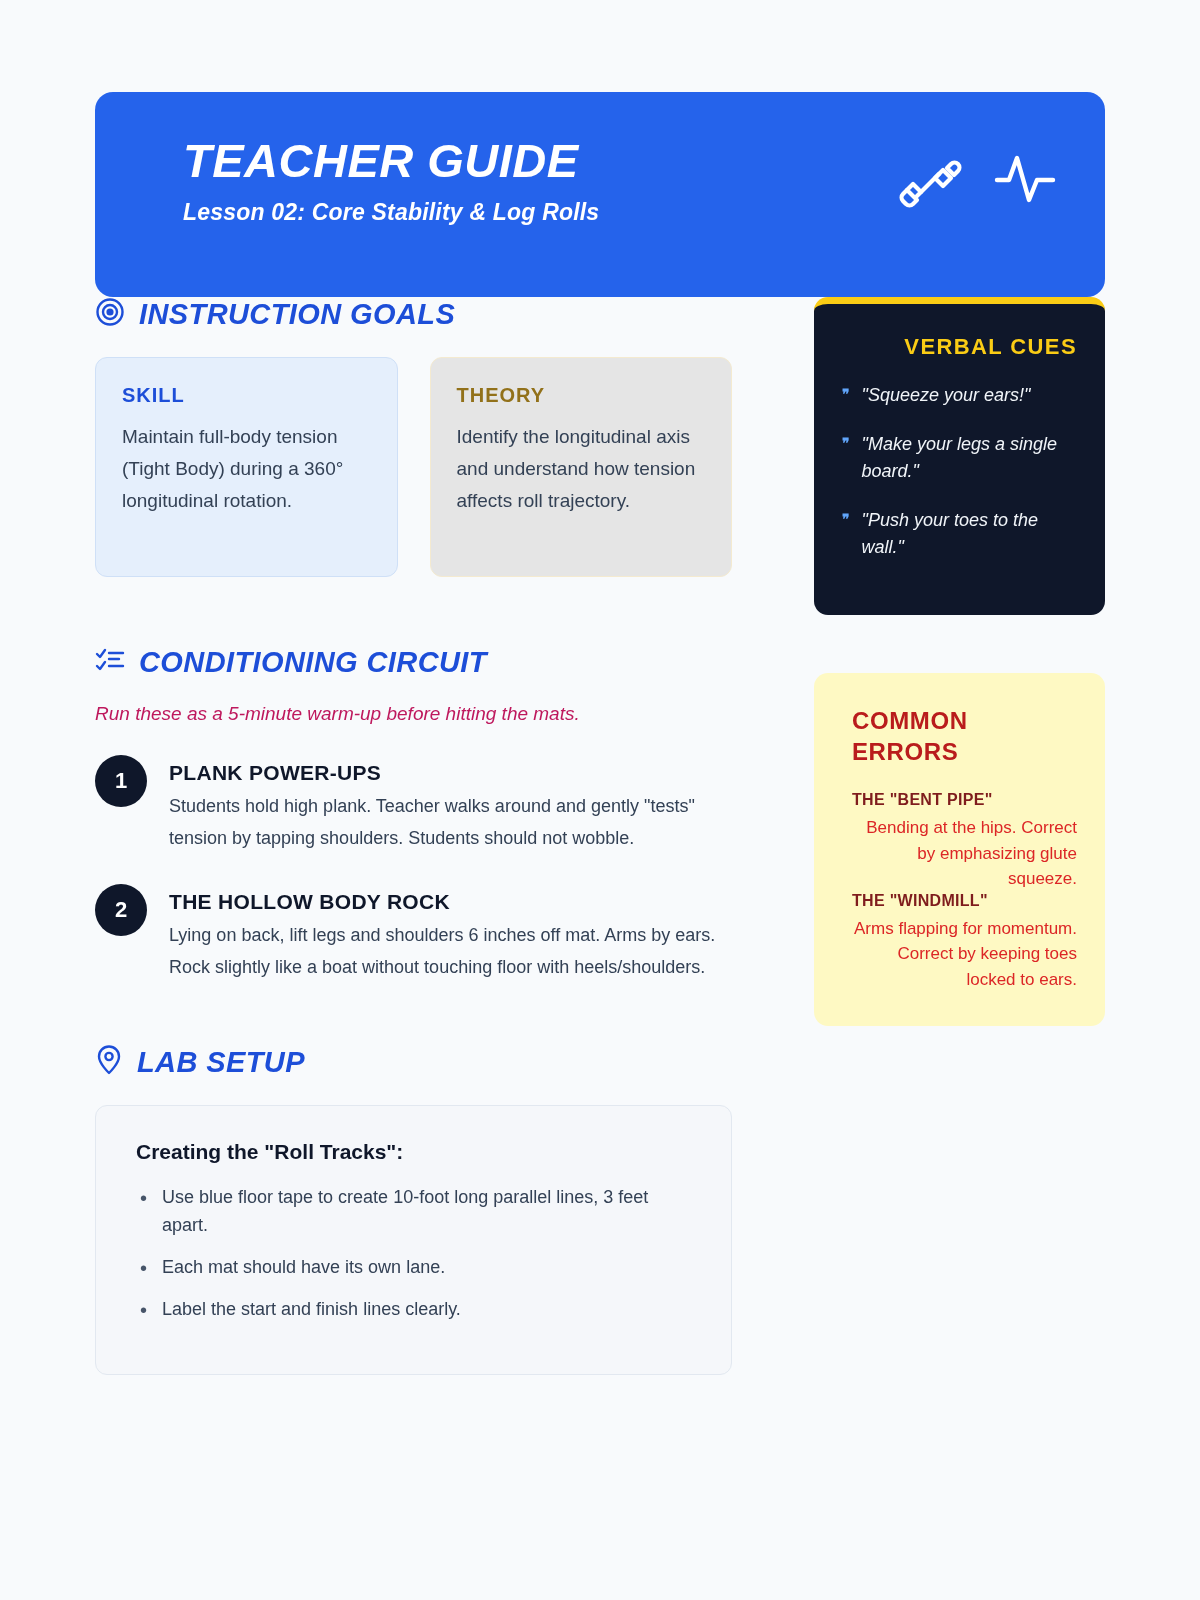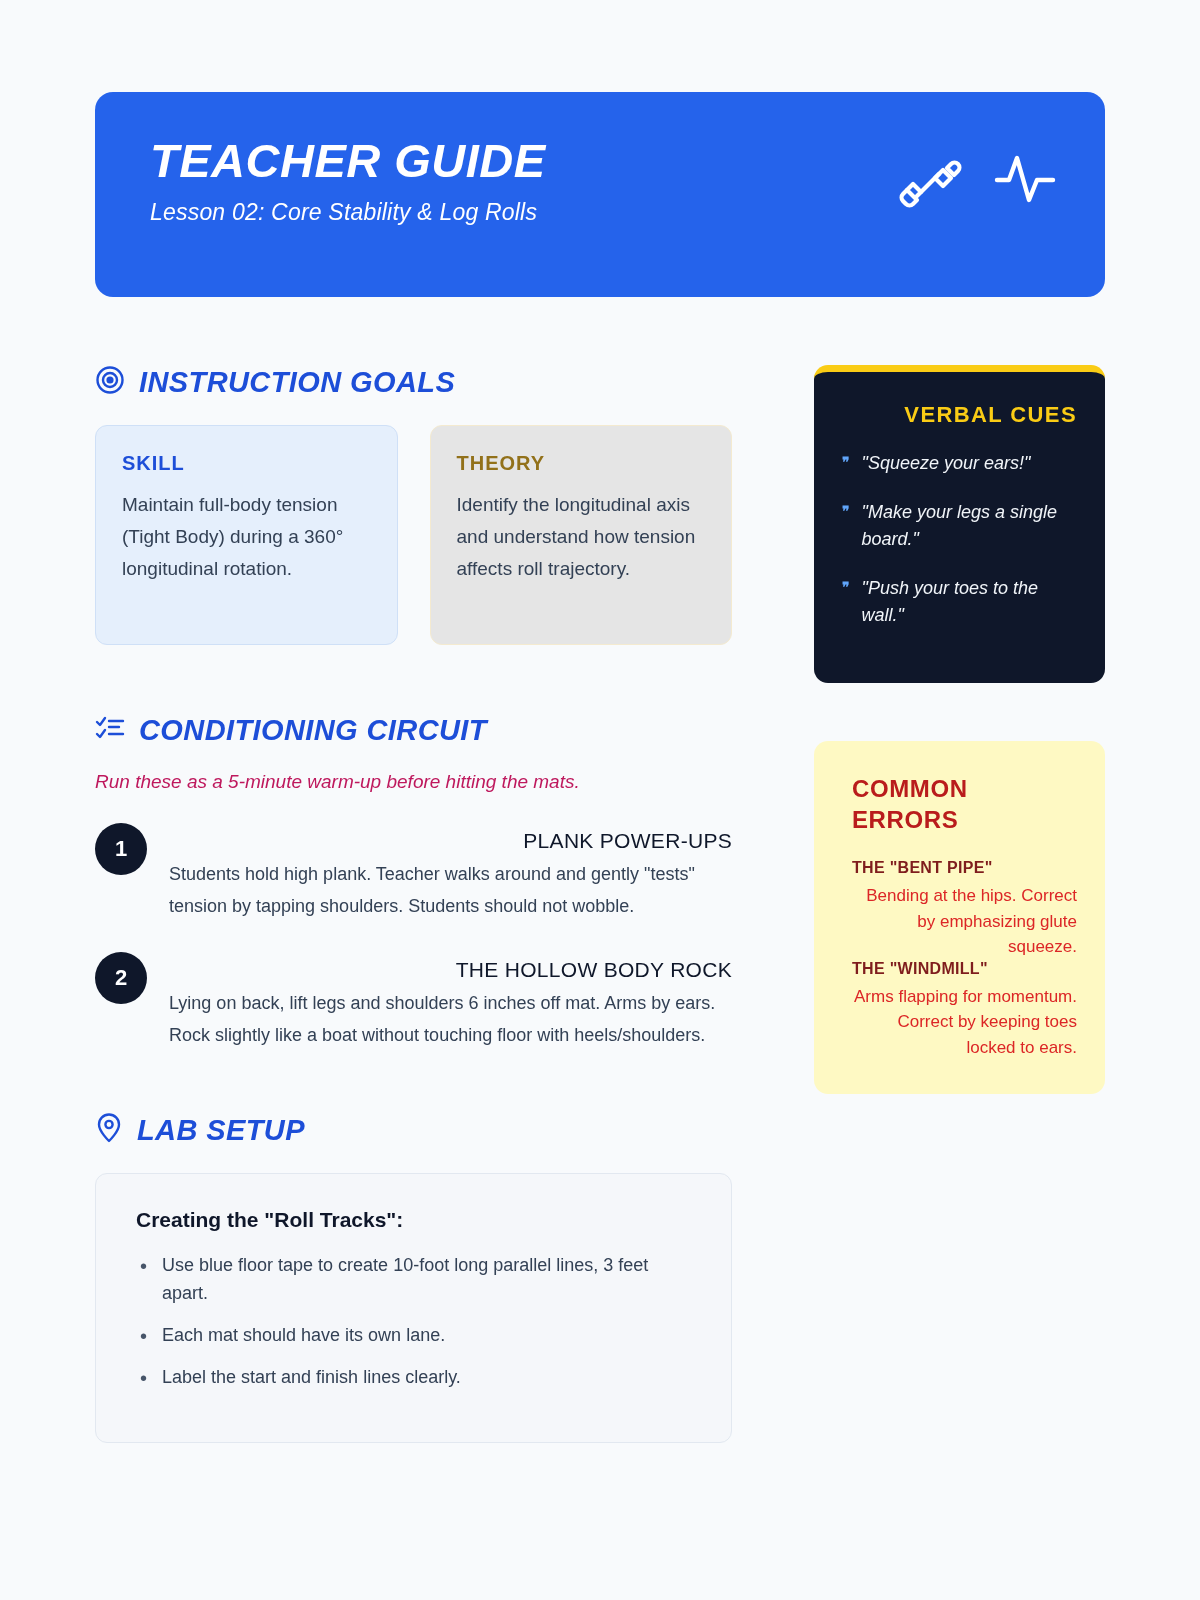--- a/index.html
+++ b/index.html
@@ -16,52 +16,51 @@
     position: relative;
     padding: 0 95px;
   }
 
   
   .header {
     margin-top: 92px;
     background: #2563eb;
     border-radius: 18px;
     height: 205px;
-    padding: 44px 48px 0 55px;
+    padding: 44px 48px 0 88px;
     display: flex;
     align-items: flex-start;
     justify-content: space-between;
     color: #fff;
   }
   .header-title {
     font-size: 47px;
     font-weight: bold;
     font-style: italic;
     letter-spacing: 0.5px;
     line-height: 1.05;
   }
   .header-sub {
     font-size: 23px;
     font-style: italic;
-    font-weight: normal;
+    font-weight: bold;
     margin-top: 14px;
     letter-spacing: 0.2px;
   }
   .header-icons {
     display: flex;
     align-items: center;
     gap: 26px;
     margin-top: 14px;
   }
 
   
   .body-area {
     display: flex;
     gap: 82px;
-    margin-top: 68px;
   }
   .col-left { width: 648px; }
   .col-right { width: 296px; }
 
   
   .section-head {
     display: flex;
     align-items: center;
     gap: 14px;
     color: #1d4ed8;
@@ -123,25 +122,24 @@
     background: #0f172a;
     color: #fff;
     font-size: 22px;
     font-weight: bold;
     display: flex;
     align-items: center;
     justify-content: center;
   }
   .step-title {
     font-size: 21px;
-    font-weight: normal;
+    font-weight: bold;
     color: #0f172a;
     letter-spacing: 0.3px;
     margin-top: 6px;
-    text-align: right;
   }
   .step-desc {
     font-size: 18px;
     line-height: 1.75;
     color: #334155;
     margin-top: 6px;
   }
 
   
   .lab { margin-top: 62px; }

